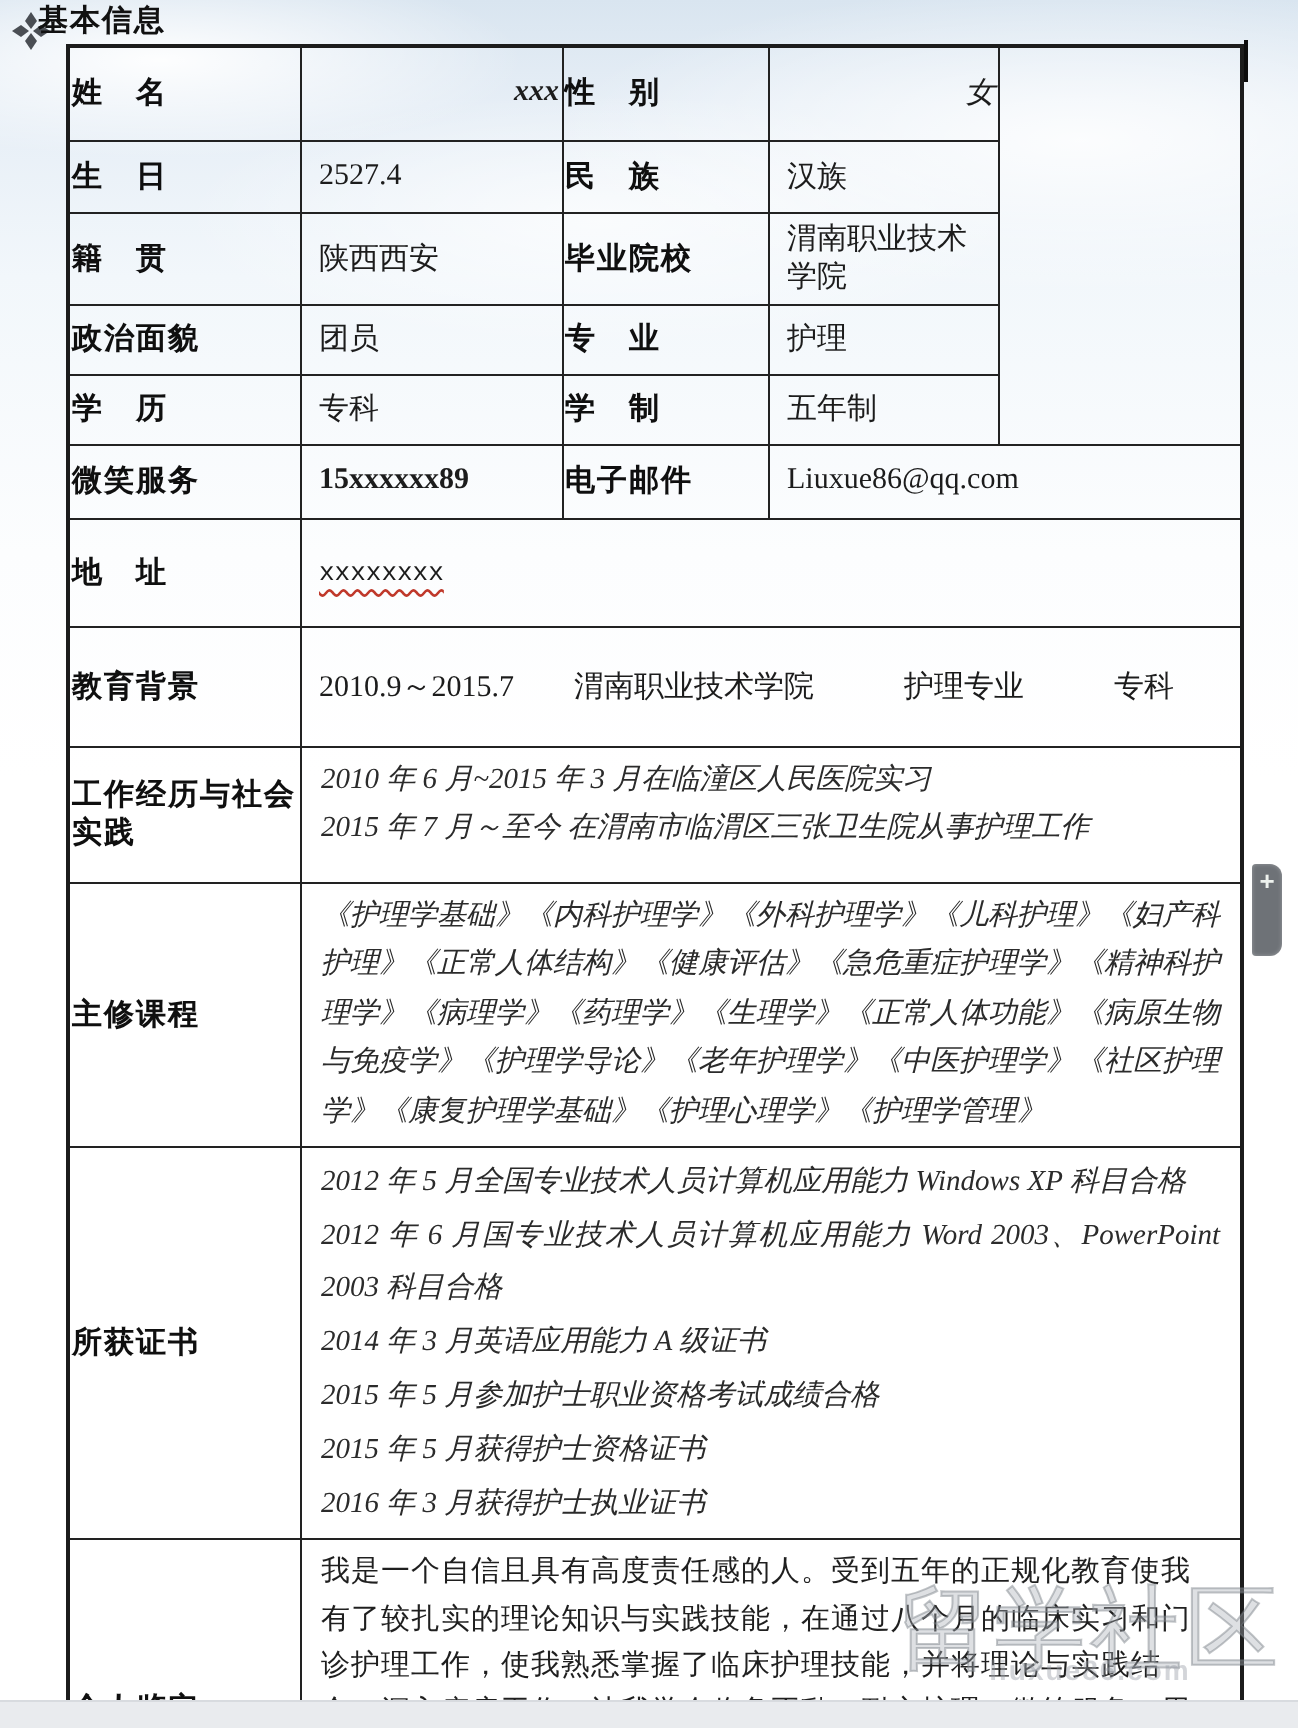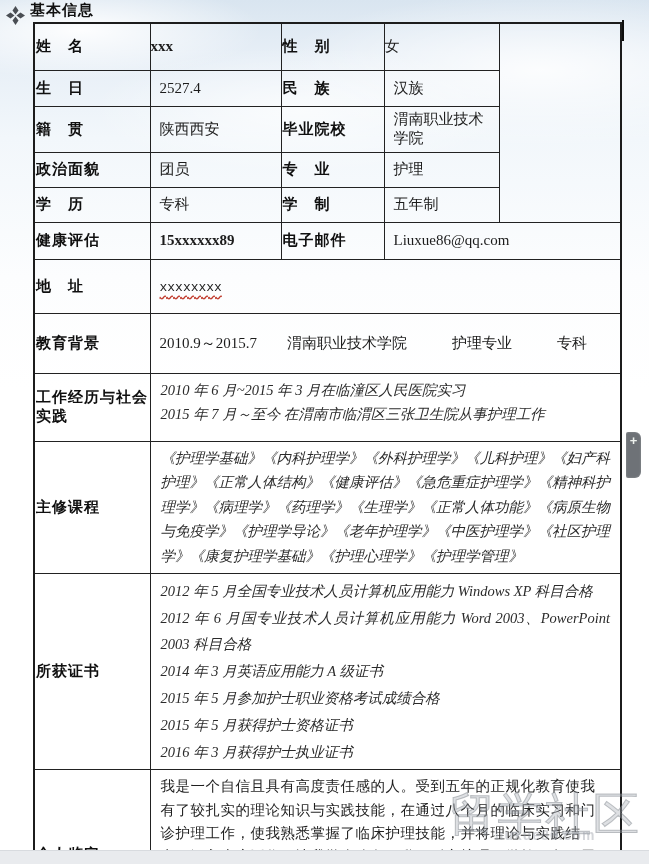--- a/index.html
+++ b/index.html
@@ -6,42 +6,42 @@
   body{
     width:649px;height:864px;overflow:hidden;position:relative;
     font-family:"Liberation Sans",sans-serif;
     background:
       radial-gradient(ellipse 260px 70px at 80px 30px, rgba(255,255,255,.95), rgba(255,255,255,0) 70%),
       radial-gradient(ellipse 380px 110px at 540px 70px, rgba(255,255,255,.85), rgba(255,255,255,0) 70%),
       radial-gradient(ellipse 300px 90px at 300px 110px, rgba(255,255,255,.7), rgba(255,255,255,0) 70%),
       linear-gradient(180deg,#d9e5f0 0%,#e6eef6 6%,#f2f7fb 16%,#fcfdfe 32%,#ffffff 45%);
   }
   .page-heading{
-    position:absolute;left:30px;top:1px;
+    position:absolute;left:19px;top:1px;
     font-size:15px;font-weight:bold;color:#111;
     font-family:"Liberation Sans",sans-serif;letter-spacing:1px;
   }
   .move-ic{position:absolute;left:5px;top:5px;width:21px;height:21px;}
   table.resume{
     position:absolute;left:33px;top:22px;width:587px;
     border-collapse:collapse;table-layout:fixed;
     border:2px solid #1c1c1c;background:transparent;
   }
   table.resume td{border:1px solid #222;vertical-align:middle;overflow:hidden;}
   td.lab{
     font-weight:bold;font-size:15px;color:#0f0f0f;
     font-family:"Liberation Sans",sans-serif;letter-spacing:1px;
   }
   td.val{
     font-size:15px;color:#1c1c1c;padding-left:9px;
     font-family:"Liberation Serif",serif;
   }
   .mono{font-family:"Liberation Mono","DejaVu Sans Mono",monospace;font-size:13px;}
   .bold{font-weight:bold;}
-  .ctr{text-align:left;padding-left:0 !important;}
+  .ctr{text-align:right;padding-left:0 !important;font-style:italic;}
   .pre{white-space:pre-wrap;}
   .wavy{
     text-decoration-line:underline;text-decoration-style:wavy;
     text-decoration-color:#c0392b;text-underline-offset:4px;
   }
   .kai{
     font-family:"Liberation Serif",serif;font-style:italic;
     font-size:14.5px;line-height:1.7;color:#2b2b2b;
     padding:4px 10px 4px 10px !important;vertical-align:middle;
   }
@@ -136,21 +136,21 @@
   </tr>
 
   <tr style="height:35px">
     <td class="lab">学　历</td>
     <td class="val">专科</td>
     <td class="lab">学　制</td>
     <td class="val">五年制</td>
   </tr>
 
   <tr style="height:37px">
-    <td class="lab">健康评估</td>
+    <td class="lab">微笑服务</td>
     <td class="val mono bold">15xxxxxx89</td>
     <td class="lab">电子邮件</td>
     <td class="val mono" colspan="2">Liuxue86@qq.com</td>
   </tr>
 
   <tr style="height:54px">
     <td class="lab">地　址</td>
     <td class="val" colspan="4">
       <span class="mono wavy">xxxxxxxx</span>
     </td>

